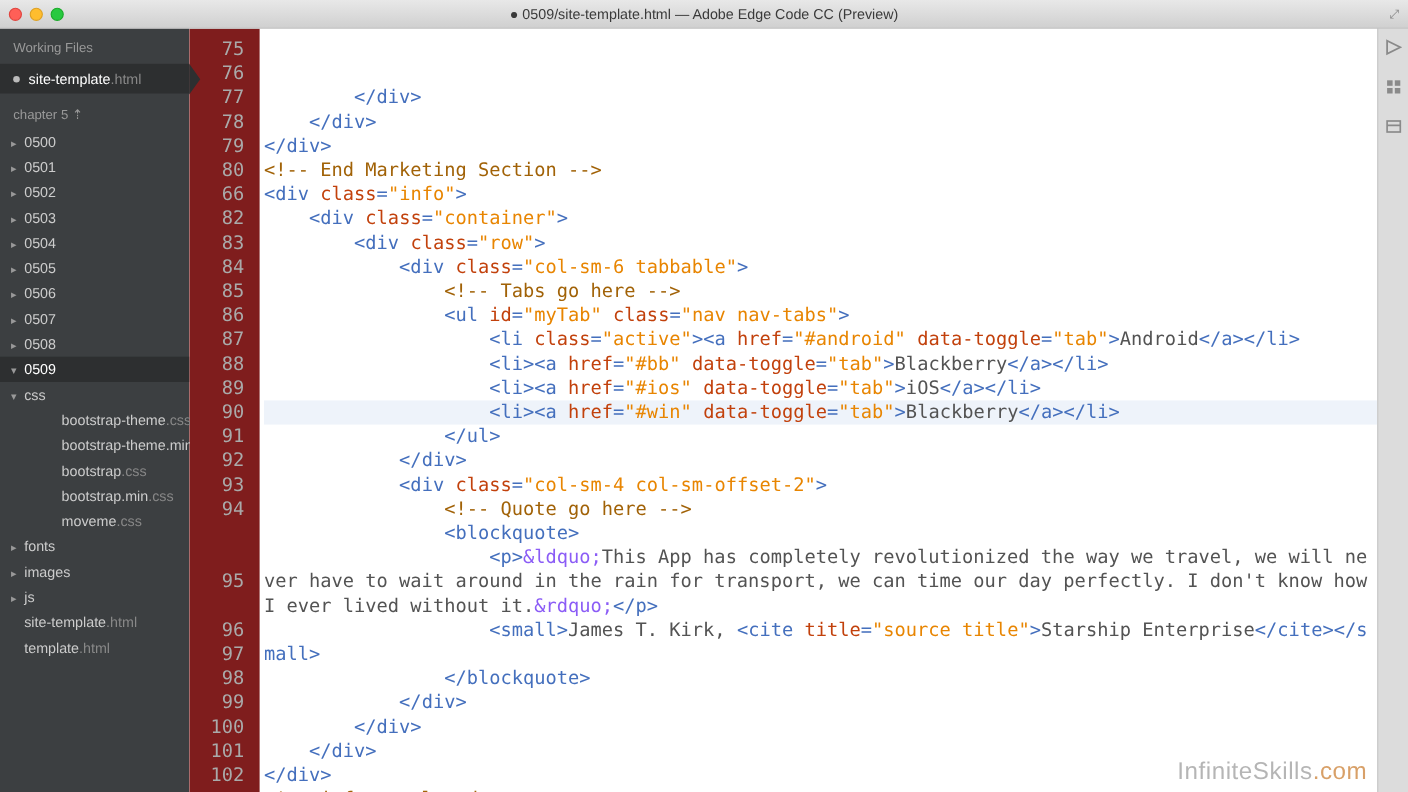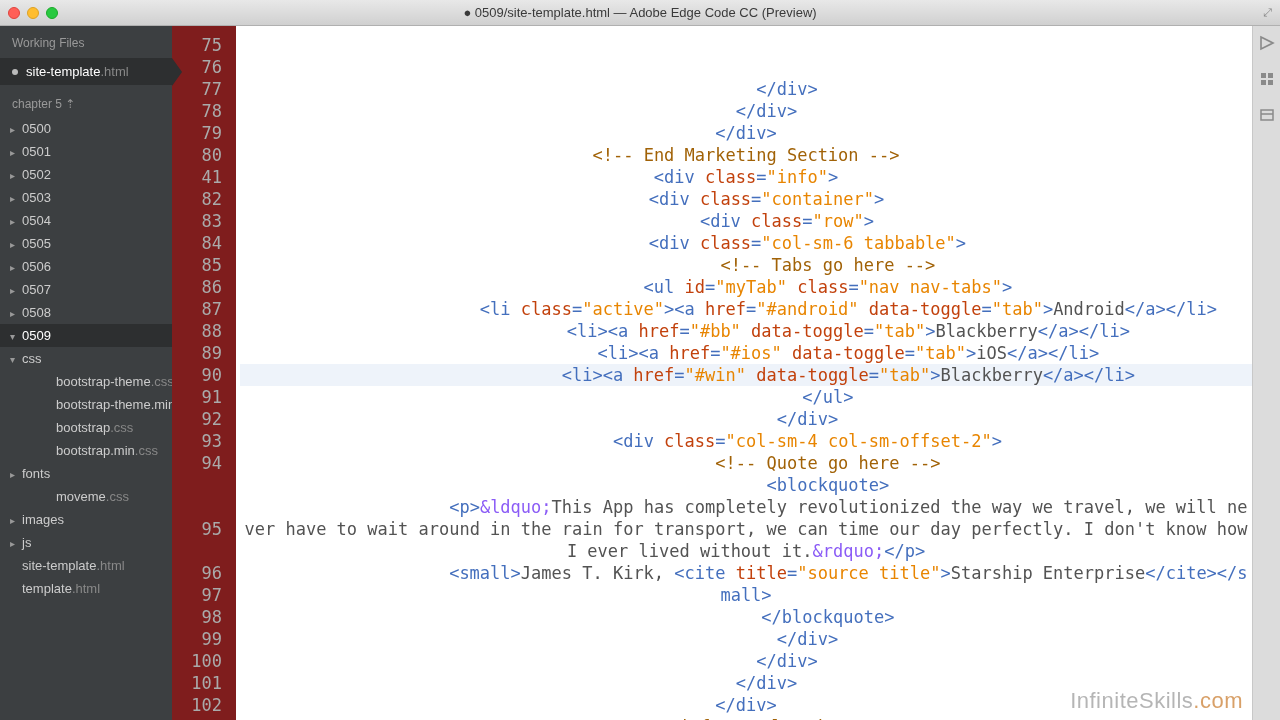--- a/index.html
+++ b/index.html
@@ -139,21 +139,20 @@
   user-select: none;
   background: #7f1d1d;
 }
 .gutter div { height: 22px; }
 .code-pane {
   flex: 1;
   padding: 8px 0 0 4px;
   white-space: pre;
   color: #535353;
   position: relative;
-  text-align: center;
 }
 .code-line { height: 22px; }
 .code-line.wrap { white-space: pre-wrap; word-break: break-all; height: auto; }
 .code-line.hl { background: #eef3fa; }
 .t-tag { color: #446fbd; }
 .t-attr { color: #c2410c; }
 .t-str { color: #e88501; }
 .t-com { color: #a16207; }
 .t-ent { color: #8b5cf6; }
 .right-rail {
@@ -214,38 +213,38 @@
         <div class="tree-item folder">0505</div>
         <div class="tree-item folder">0506</div>
         <div class="tree-item folder">0507</div>
         <div class="tree-item folder">0508</div>
         <div class="tree-item folder open selected">0509</div>
         <div class="tree-item indent1 folder open">css</div>
         <div class="tree-item indent2"><span>bootstrap-theme</span><span class="ext">.css</span></div>
         <div class="tree-item indent2"><span>bootstrap-theme.min</span><span class="ext">.css</span></div>
         <div class="tree-item indent2"><span>bootstrap</span><span class="ext">.css</span></div>
         <div class="tree-item indent2"><span>bootstrap.min</span><span class="ext">.css</span></div>
+        <div class="tree-item indent2"><span>moveme</span><span class="ext">.css</span></div>
         <div class="tree-item indent1 folder">fonts</div>
-        <div class="tree-item indent2"><span>moveme</span><span class="ext">.css</span></div>
         <div class="tree-item indent1 folder">images</div>
         <div class="tree-item indent1 folder">js</div>
         <div class="tree-item indent1"><span>site-template</span><span class="ext">.html</span></div>
         <div class="tree-item indent1"><span>template</span><span class="ext">.html</span></div>
       </div>
   </div>
 
   <div class="editor">
     <div class="gutter" id="gutter">
         <div>75</div>
         <div>76</div>
         <div>77</div>
         <div>78</div>
         <div>79</div>
         <div>80</div>
-        <div>41</div>
+        <div>66</div>
         <div>82</div>
         <div>83</div>
         <div>84</div>
         <div>85</div>
         <div>86</div>
         <div>87</div>
         <div>88</div>
         <div>89</div>
         <div>90</div>
         <div>91</div>

